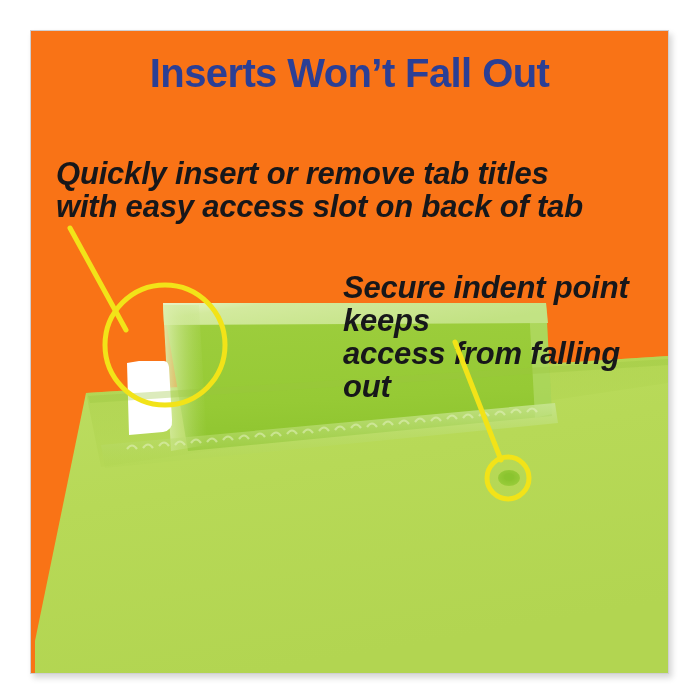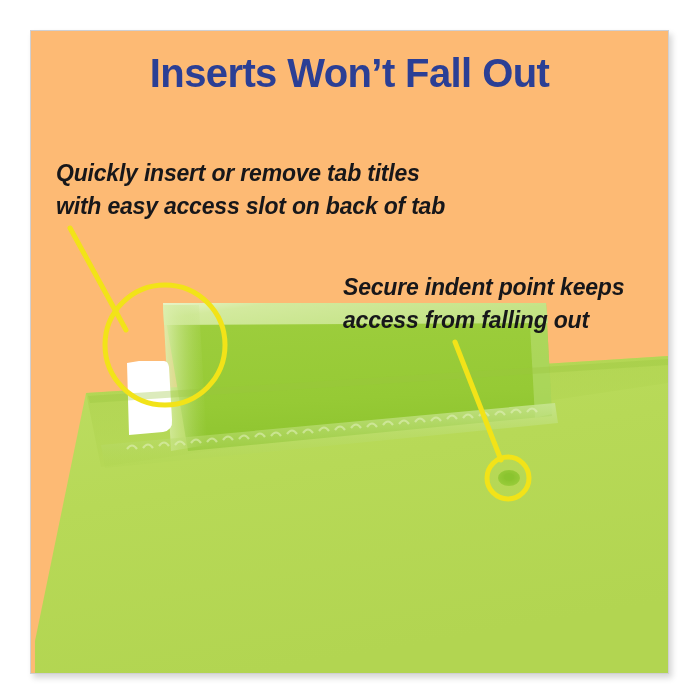--- a/index.html
+++ b/index.html
@@ -19,21 +19,21 @@
     overflow: hidden;
   }
 
   
   #photo-frame {
     position: absolute;
     left: 30px;
     top: 30px;
     width: 637px;
     height: 642px;
-    background: #fdba74;
+    background: #f97316;
     border: 1px solid #cfcfd2;
     box-shadow: 3px 4px 6px rgba(0,0,0,0.16);
     overflow: hidden;
   }
 
   
   #page-title {
     position: absolute;
     left: 0;
     top: 20px;
@@ -45,21 +45,21 @@
     color: #2b3f95;
     white-space: nowrap;
   }
 
   
   .callout-text {
     position: absolute;
     font-style: italic;
     font-weight: bold;
     color: #17171a;
-    font-size: 23px;
+    font-size: 31px;
     line-height: 33px;
     letter-spacing: -0.2px;
     white-space: pre-line;
   }
   #callout-left-text  { left: 25px;  top: 126px; }
   #callout-right-text { left: 312px; top: 240px; }
 
   
   #product-photo {
     position: absolute;

